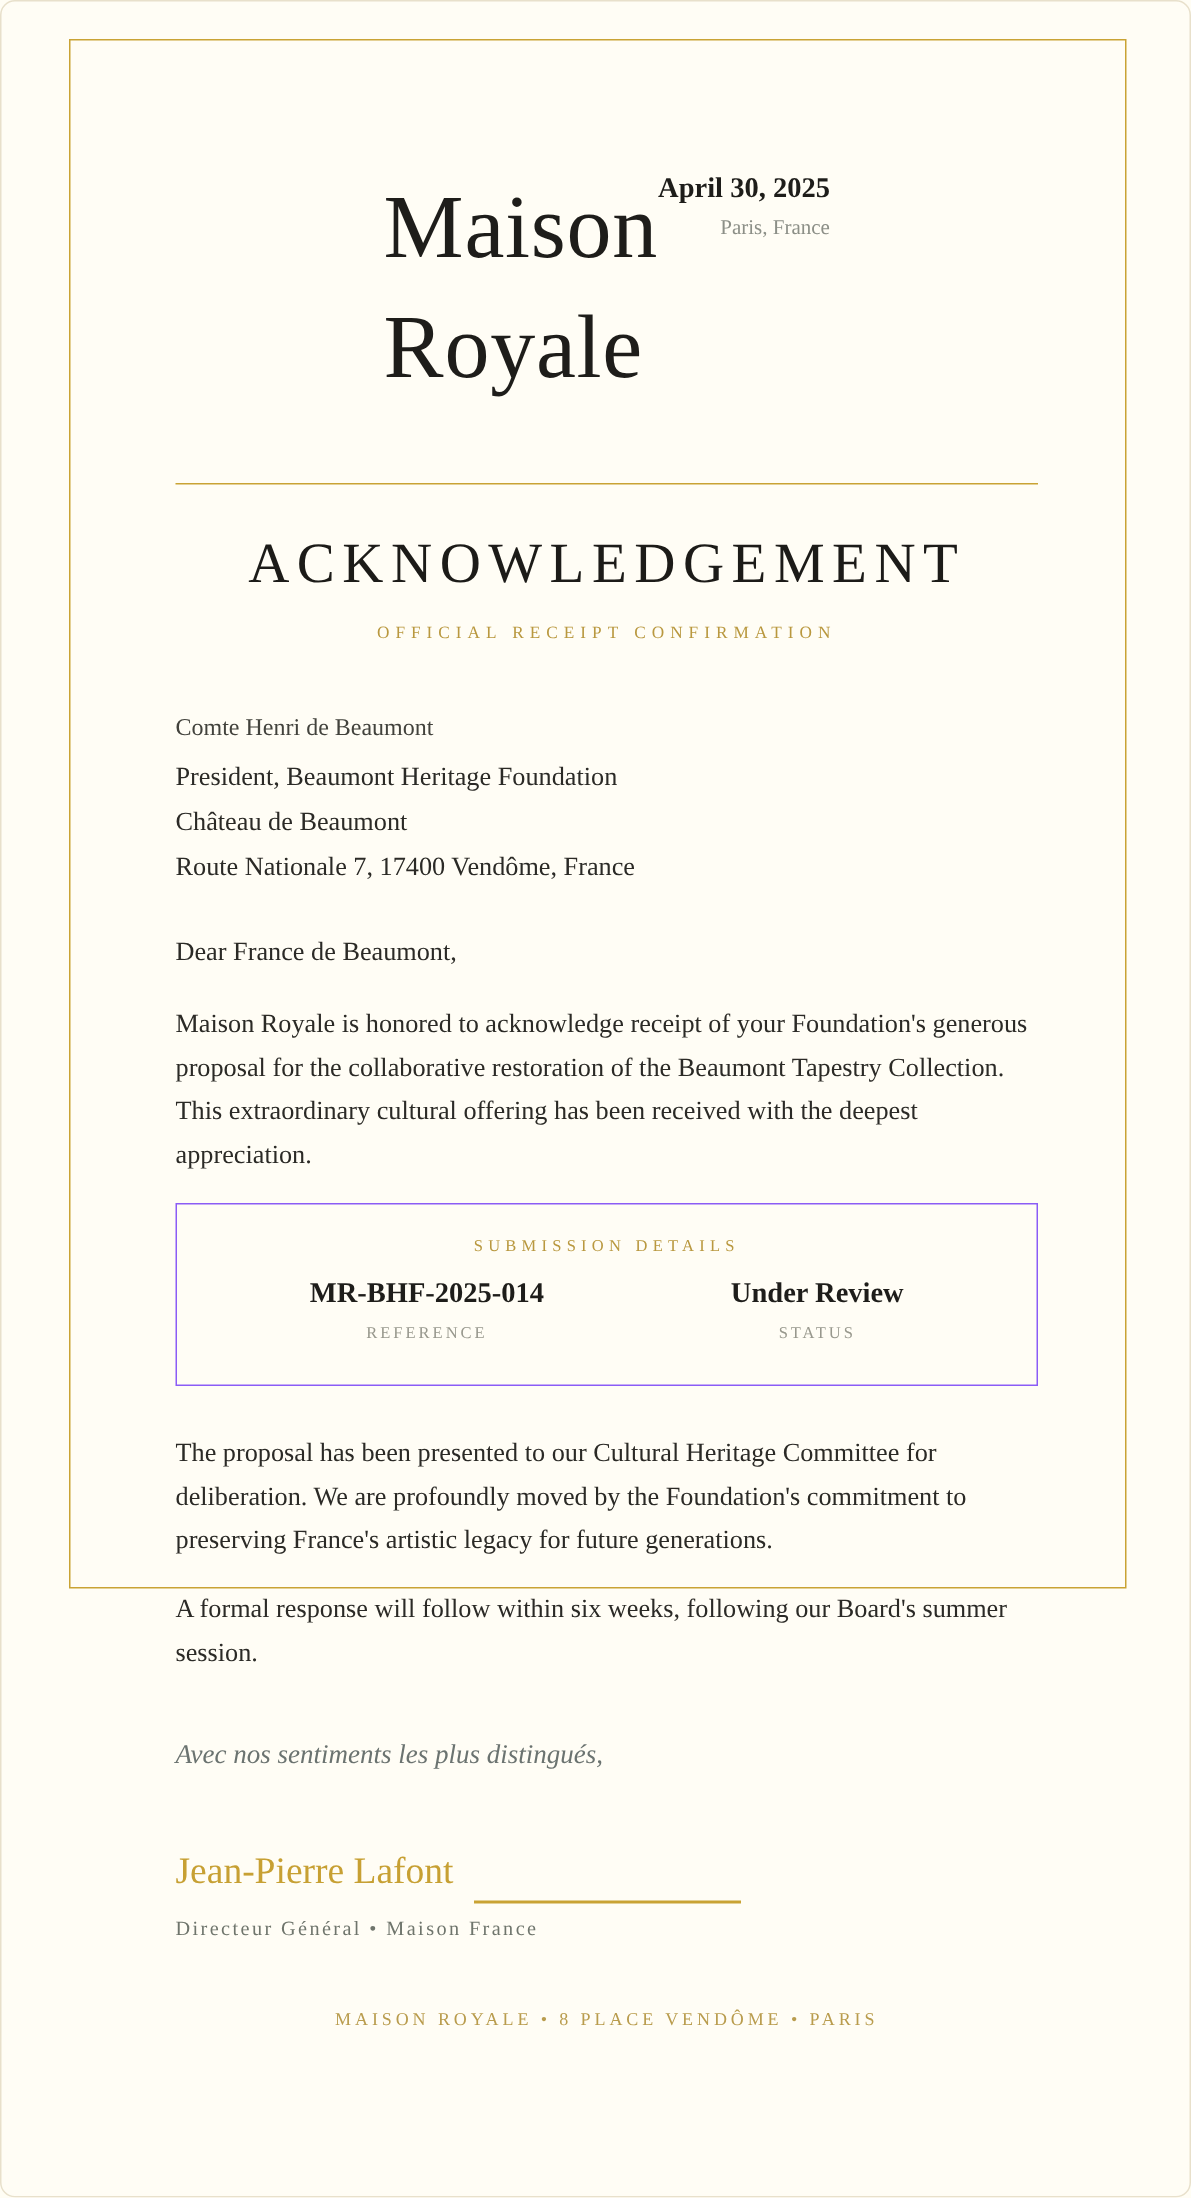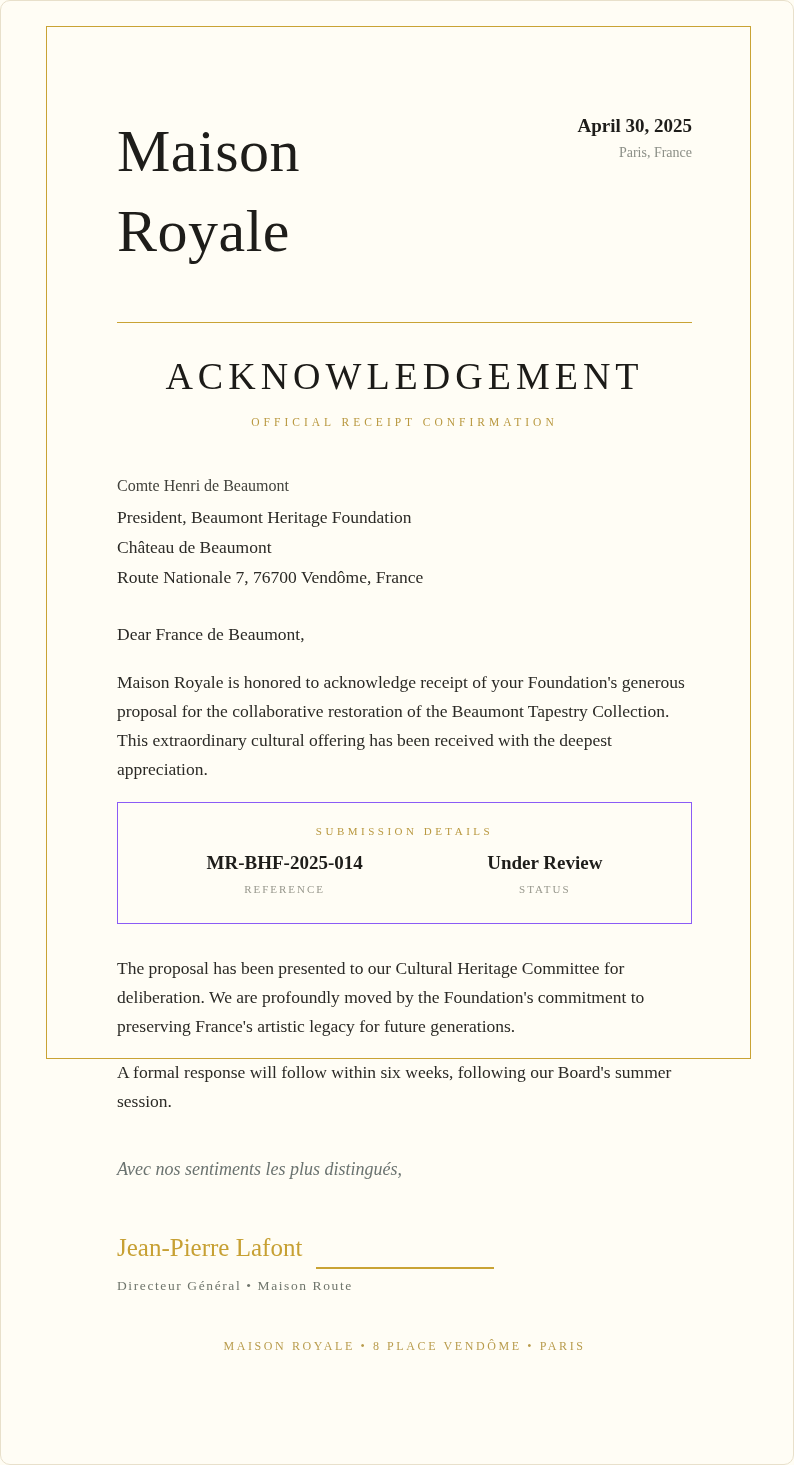--- a/index.html
+++ b/index.html
@@ -28,21 +28,21 @@
     pointer-events: none;
   }
   .content {
     position: relative;
     margin-left: 116px;
     width: 575px;
     padding-top: 110px;
   }
   .letterhead {
     display: flex;
-    justify-content: space-between;
+    justify-content: center;
     align-items: flex-start;
   }
   .brand {
     margin: 0;
     font-size: 60px;
     line-height: 80px;
     font-weight: 400;
     color: #1e1d1a;
     letter-spacing: 0.5px;
   }
@@ -195,21 +195,21 @@
 
     <hr class="divider">
 
     <div class="doc-title">ACKNOWLEDGEMENT</div>
     <div class="doc-subtitle">OFFICIAL RECEIPT CONFIRMATION</div>
 
     <div class="recipient">
       <div class="recipient-name">Comte Henri de Beaumont</div>
       <div class="recipient-line">President, Beaumont Heritage Foundation</div>
       <div class="recipient-line">Château de Beaumont</div>
-      <div class="recipient-line">Route Nationale 7, 76700 Vendôme, France</div>
+      <div class="recipient-line">Route Nationale 7, 17400 Vendôme, France</div>
     </div>
 
     <p class="salutation">Dear France de Beaumont,</p>
 
     <p class="para para-1">Maison Royale is honored to acknowledge receipt of your Foundation's generous proposal for the collaborative restoration of the Beaumont Tapestry Collection. This extraordinary cultural offering has been received with the deepest appreciation.</p>
 
     <div class="details-box">
       <div class="box-heading">SUBMISSION DETAILS</div>
       <div class="box-row">
         <div class="box-item">
@@ -223,18 +223,18 @@
       </div>
     </div>
 
     <p class="para para-2">The proposal has been presented to our Cultural Heritage Committee for deliberation. We are profoundly moved by the Foundation's commitment to preserving France's artistic legacy for future generations.</p>
     <p class="para para-3">A formal response will follow within six weeks, following our Board's summer session.</p>
 
     <p class="valediction">Avec nos sentiments les plus distingués,</p>
 
     <div class="sig-name">Jean-Pierre Lafont</div>
     <hr class="sig-rule">
-    <div class="sig-title">Directeur Général • Maison Route</div>
+    <div class="sig-title">Directeur Général • Maison France</div>
 
     <div class="footer-line">MAISON ROYALE • 8 PLACE VENDÔME • PARIS</div>
 
   </div>
 </div>
 
 </body></html>

